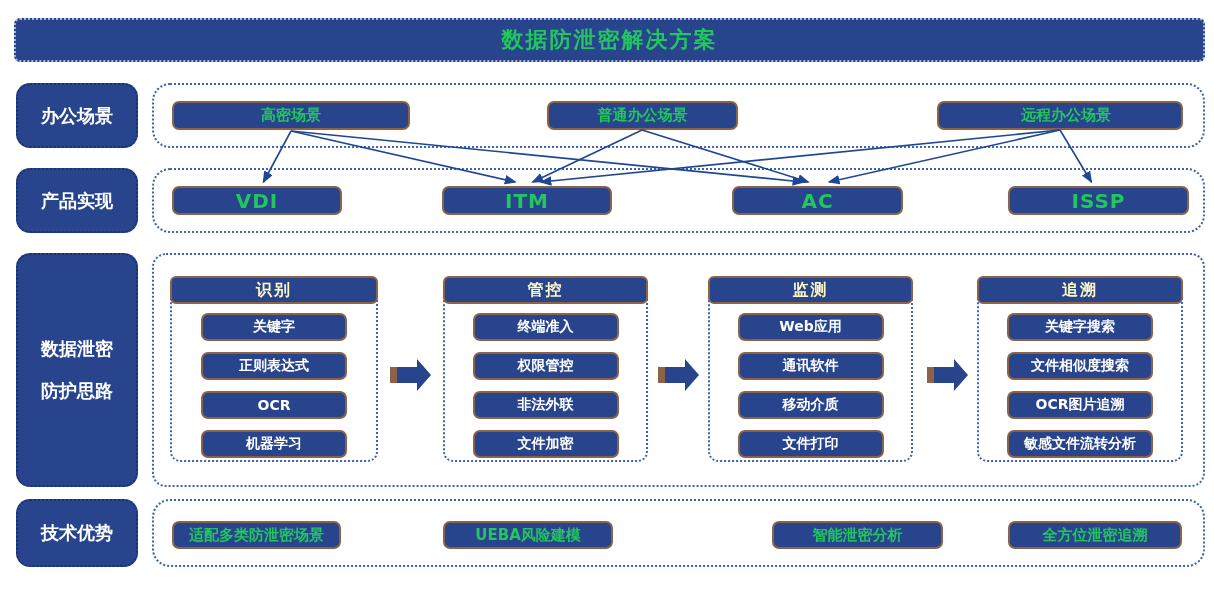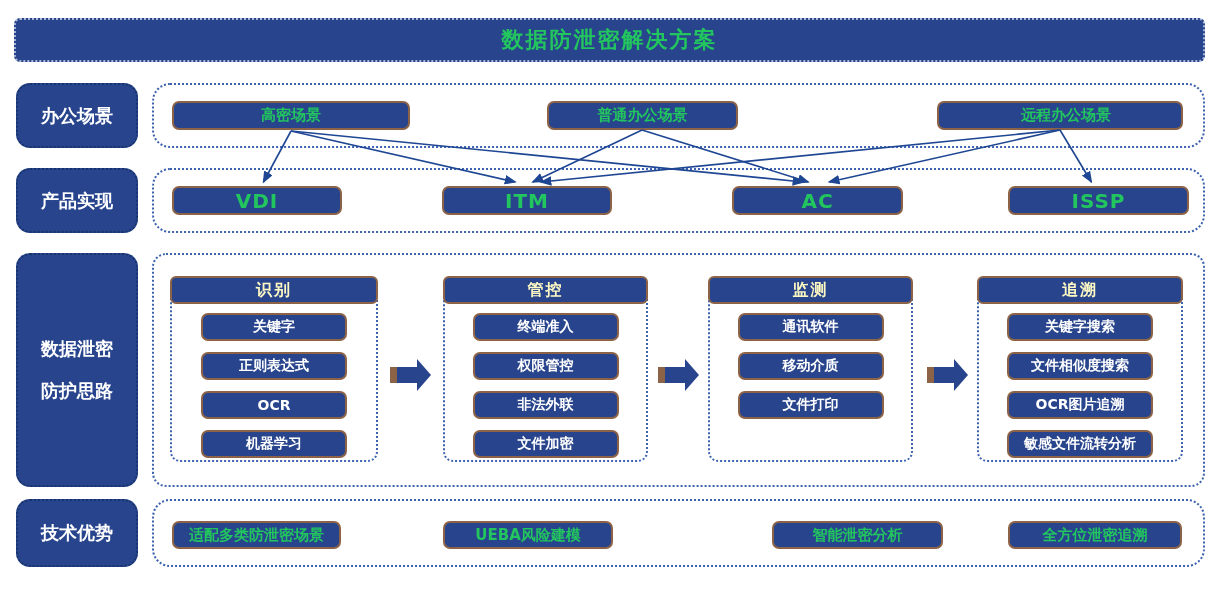--- a/index.html
+++ b/index.html
@@ -128,20 +128,21 @@
     <div class="group-item">文件加密</div>
   </div>
 
   <svg class="flow-arrow" style="left:658px;top:357px;" viewBox="0 0 42 36">
     <rect x="0" y="10" width="10" height="16"></rect>
     <polygon points="7,10 27,10 27,2 41,18 27,34 27,26 7,26"></polygon>
   </svg>
 
   <div class="group" style="left:708px;width:205px;">
     <div class="group-header">监测</div>
+    <div class="group-item">Web应用</div>
     <div class="group-item">通讯软件</div>
     <div class="group-item">移动介质</div>
     <div class="group-item">文件打印</div>
   </div>
 
   <svg class="flow-arrow" style="left:927px;top:357px;" viewBox="0 0 42 36">
     <rect x="0" y="10" width="10" height="16"></rect>
     <polygon points="7,10 27,10 27,2 41,18 27,34 27,26 7,26"></polygon>
   </svg>
 

